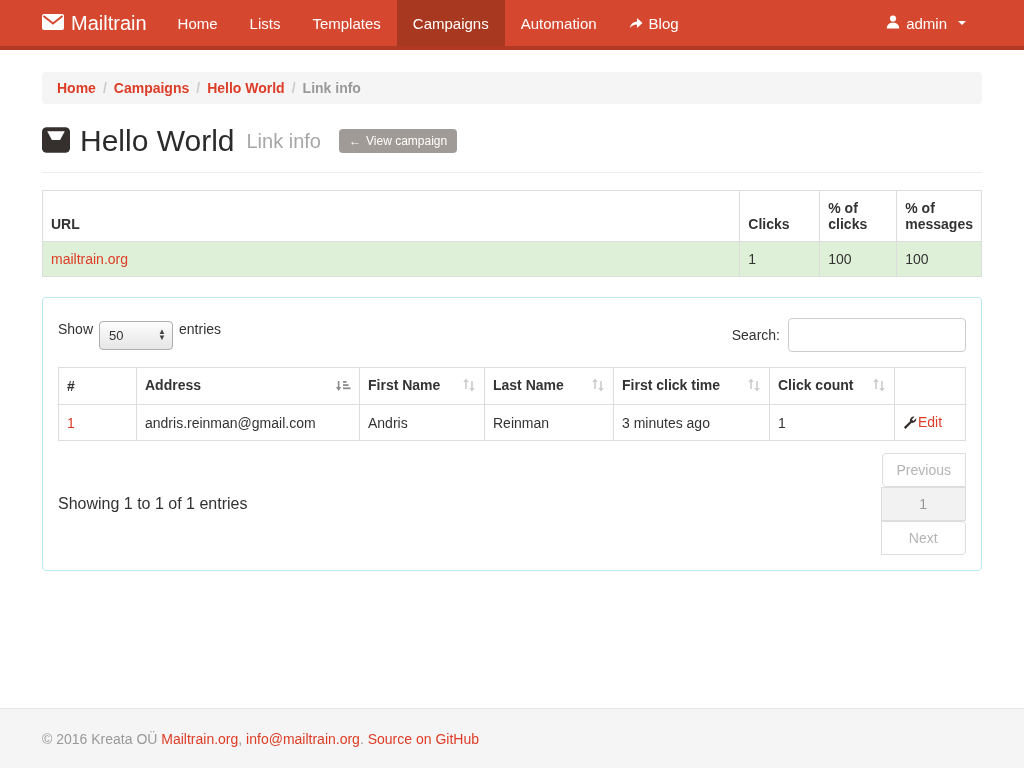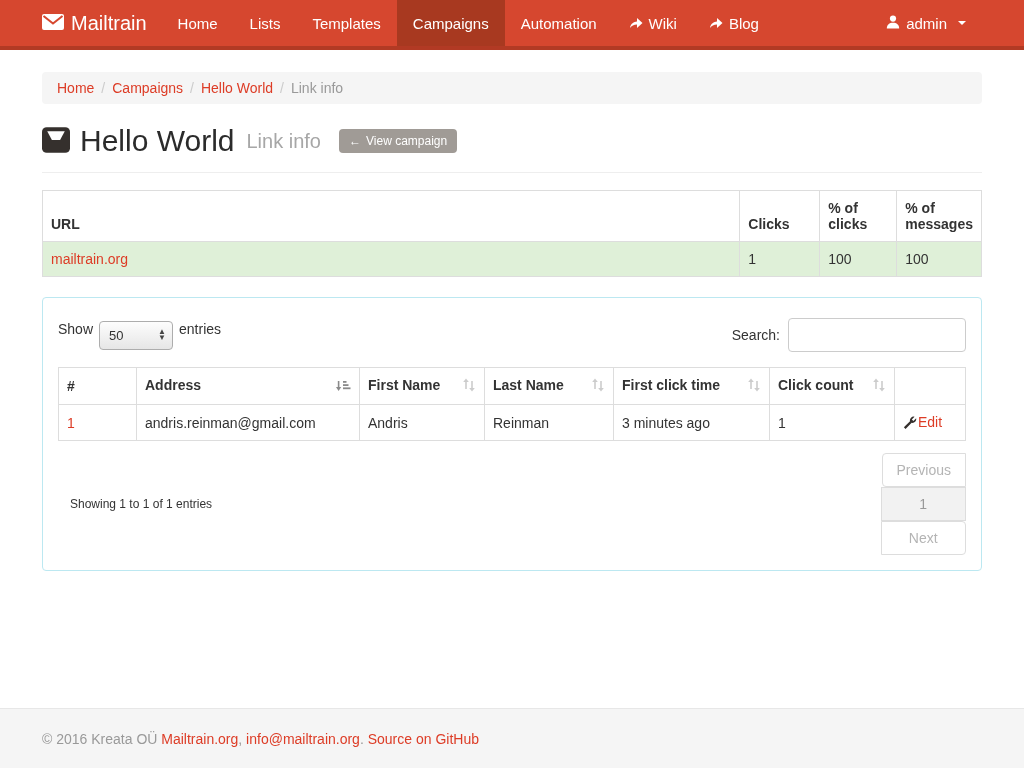--- a/index.html
+++ b/index.html
@@ -35,21 +35,21 @@
   .nav-right { margin-left: auto; display: flex; align-items: stretch; }
   .caret-down {
     display: inline-block; width: 0; height: 0; margin-left: 5px;
     border-left: 4px solid transparent; border-right: 4px solid transparent;
     border-top: 4px solid #fff; align-self: center;
   }
 
   
   .breadcrumb {
     margin-top: 22px; background: #f5f5f5; border-radius: 4px;
-    padding: 8px 15px; font-size: 14px;
+    padding: 8px 15px; font-size: 14px; font-weight: bold;
   }
   .breadcrumb a { color: #dd3c26; text-decoration: none; cursor: pointer; }
   .breadcrumb .sep { color: #ccc; padding: 0 7px; }
   .breadcrumb .active { color: #999; }
 
   
   .page-header {
     margin-top: 20px; padding-bottom: 14px; border-bottom: 1px solid #eee;
     display: flex; align-items: center; gap: 10px;
   }
@@ -103,21 +103,21 @@
     padding: 6px 10px; font-family: inherit; font-size: 14px; color: #333;
   }
 
   .subs-table th { vertical-align: middle; }
   .sort-icon { float: right; margin-top: 1px; }
   .subs-table th { cursor: pointer; }
   .edit-cell { text-align: left; white-space: nowrap; }
   .edit-cell svg { vertical-align: -2px; margin-right: 1px; }
 
   .table-footer { display: flex; justify-content: space-between; align-items: center; margin-top: 12px; }
-  .summary { font-size: 12px; color: #333; margin-left: 12px; }
+  .summary { font-size: 16px; color: #333; }
   .pagination { display: flex; flex-direction: column; }
   .page-btn {
     border: 1px solid #ddd; background: #fff; color: #b4b4b4;
     padding: 8px 14px; font-size: 14px; margin-left: -1px; cursor: pointer;
     font-family: inherit;
   }
   .page-btn:first-child { border-radius: 4px 0 0 4px; margin-left: 0; }
   .page-btn:last-child { border-radius: 0 4px 4px 0; }
   .page-btn.active-page { background: #f2f2f2; color: #999; }
 
@@ -154,28 +154,20 @@
         <span>Lists</span>
       </div>
       <div class="nav-item">
         <span>Templates</span>
       </div>
       <div class="nav-item active">
         <span>Campaigns</span>
       </div>
       <div class="nav-item">
         <span>Automation</span>
-      </div>
-      <div class="nav-item">
-        <span class="icon-svg">
-          <svg width="14" height="12" viewBox="0 0 14 12">
-            <path d="M1 11 C1.5 6.5 5 4.5 8 4.4 V1 L13.5 6 8 11 V7.4 C4.8 7.4 2.5 8.6 1 11 Z" fill="#fff"></path>
-          </svg>
-        </span>
-        <span>Wiki</span>
       </div>
       <div class="nav-item">
         <span class="icon-svg">
           <svg width="14" height="12" viewBox="0 0 14 12">
             <path d="M1 11 C1.5 6.5 5 4.5 8 4.4 V1 L13.5 6 8 11 V7.4 C4.8 7.4 2.5 8.6 1 11 Z" fill="#fff"></path>
           </svg>
         </span>
         <span>Blog</span>
       </div>
     </div>

